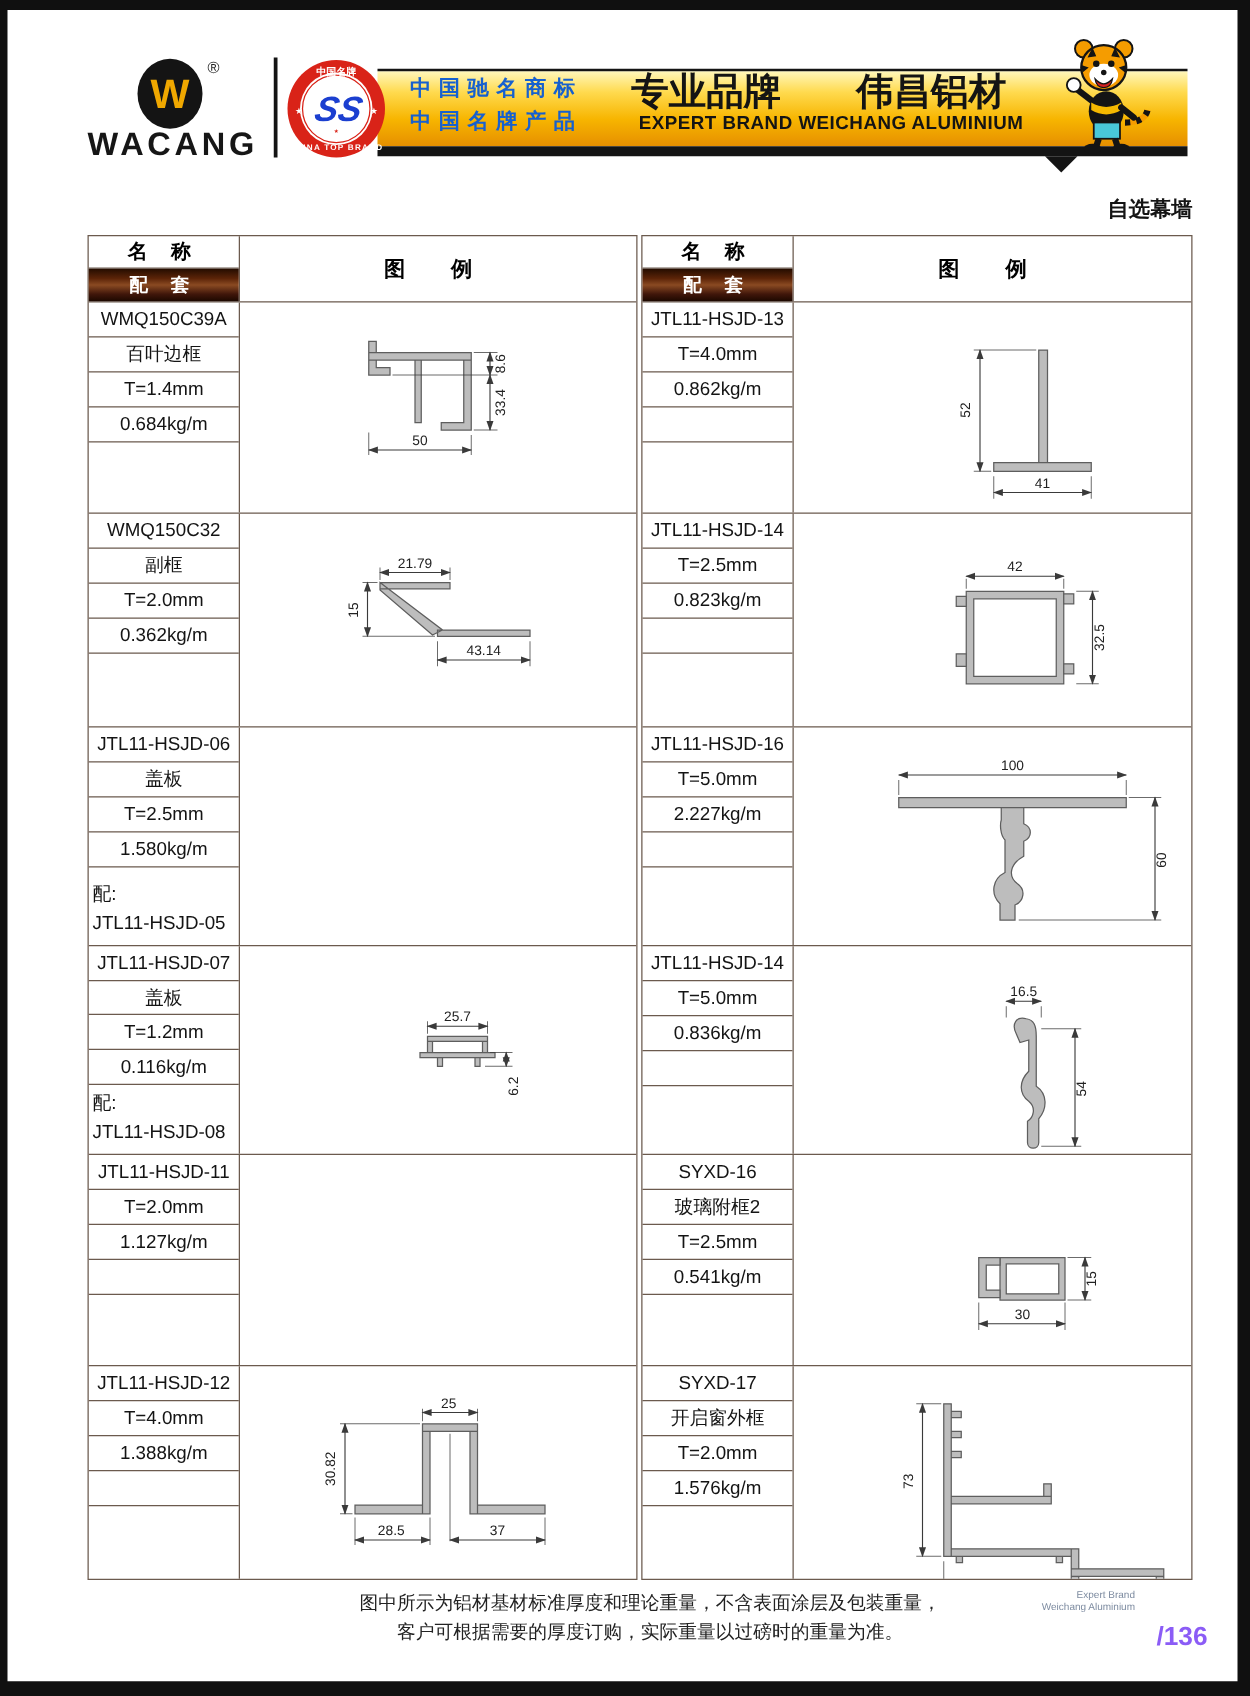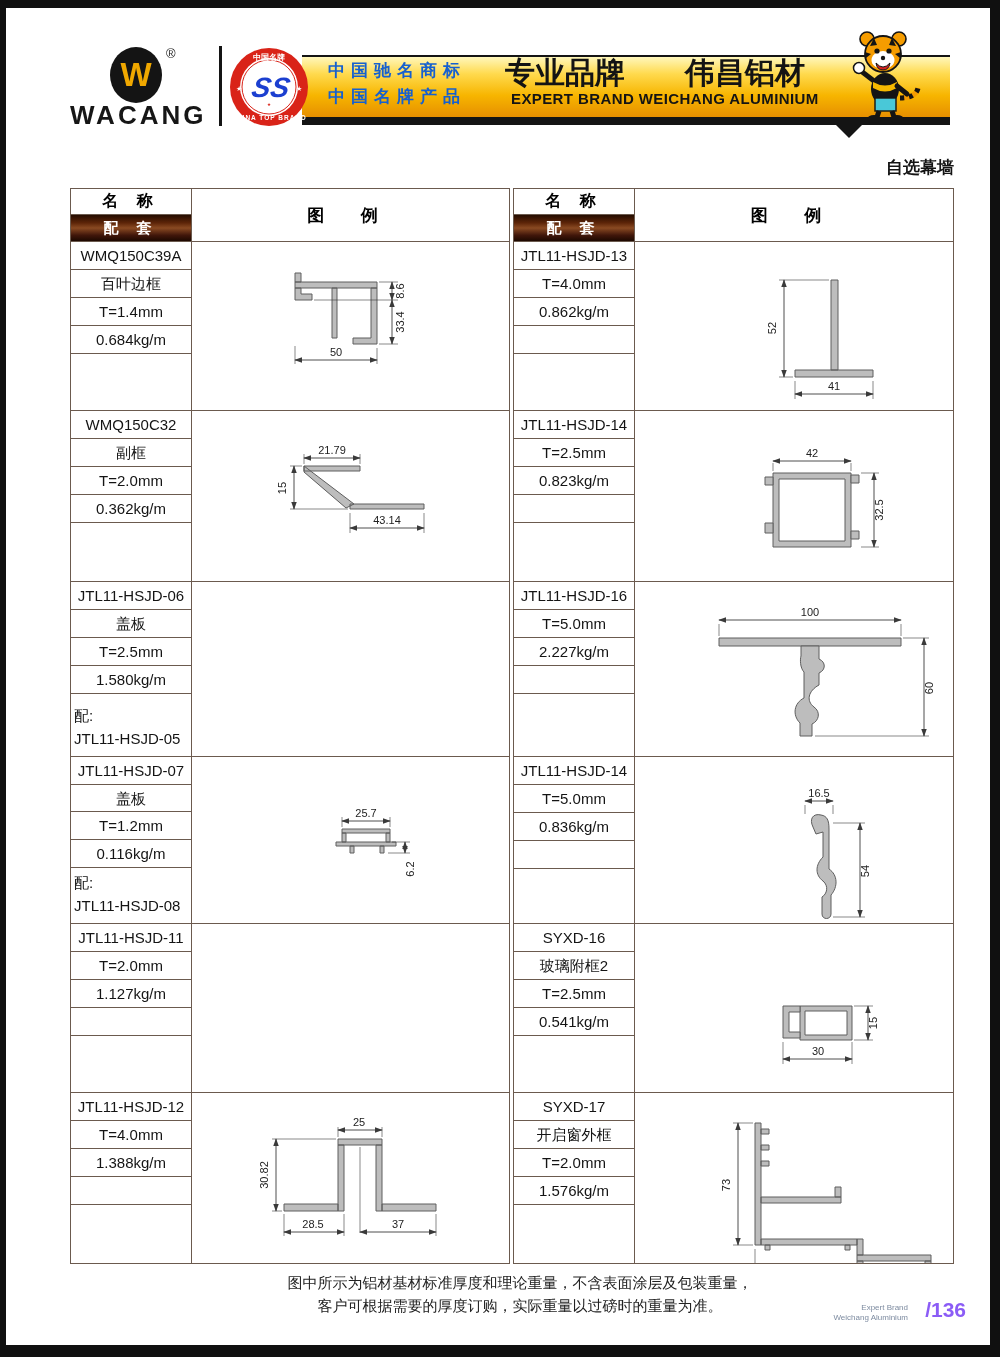--- a/index.html
+++ b/index.html
@@ -37,21 +37,21 @@
   .nlast{flex:1;border-top:1px solid #6b5a4e;font-size:15px;color:#141414;
     display:flex;flex-direction:column;justify-content:flex-end;padding:3px 2px 6px 3px;line-height:1.55;}
   .legend{flex:1;position:relative;}
   .legend svg{display:block;width:100%;height:100%;}
   .prof{fill:#bdbdbd;stroke:#5e5e5e;stroke-width:1;}
   .xl{stroke:#3a3a3a;stroke-width:0.6;fill:none;}
   .dl{stroke:#3a3a3a;stroke-width:0.9;fill:none;}
   .dt{font-size:11px;fill:#222;}
   
   .f-note{position:absolute;left:200px;top:1272px;width:640px;text-align:center;font-size:15px;color:#222;line-height:1.5;}
-  .f-brand{position:absolute;right:92px;top:1303px;text-align:right;font-size:8px;color:#7d8ba0;line-height:1.25;}
+  .f-brand{position:absolute;right:92px;top:1271px;text-align:right;font-size:8px;color:#7d8ba0;line-height:1.25;}
   .f-page{position:absolute;right:34px;top:1298px;font-size:21px;font-weight:bold;color:#8b5cf6;}
 </style>
 </head>
 <body>
 
 <div class="page">
   <div class="inner"></div>
 
   <svg width="0" height="0" style="position:absolute">
     <defs>

